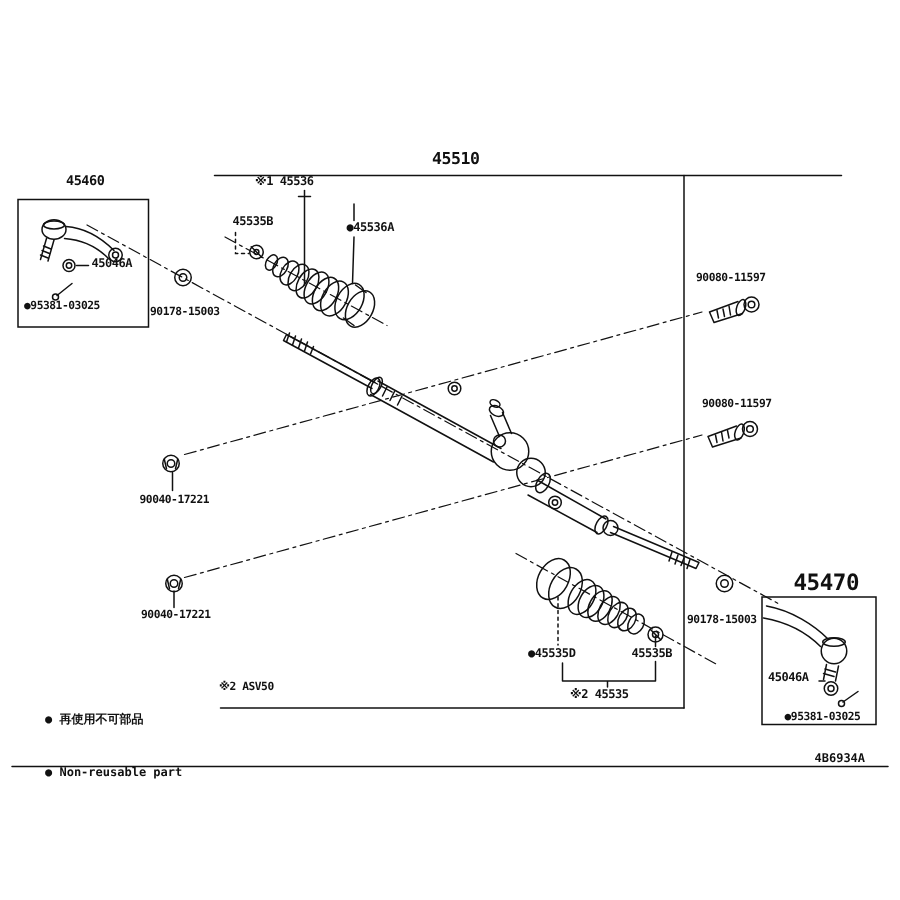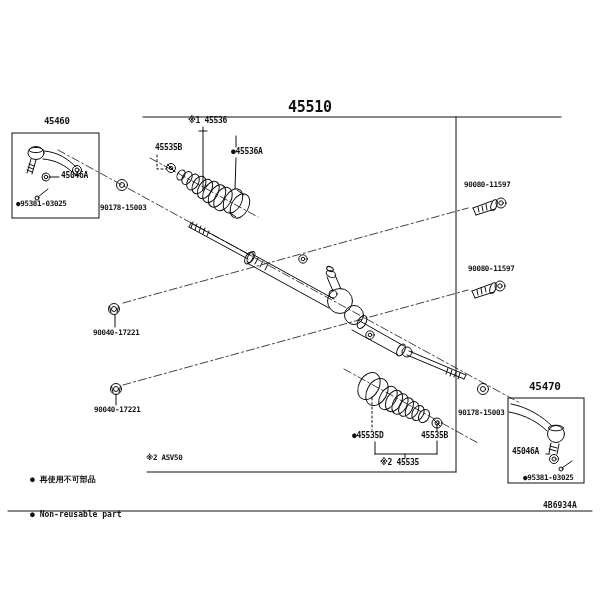--- a/index.html
+++ b/index.html
@@ -208,37 +208,37 @@
       <circle cx="554" cy="459" r="4.5"></circle>
       <circle cx="554" cy="459" r="2"></circle>
       <path d="M546,454 H550"></path>
 
       <path d="M562,468 L572,461"></path>
       <circle cx="561" cy="469" r="2"></circle>
     </g>
   </svg>
 
   <div>
-      <div class="lbl" style="left: 288px; top: 100px; font-size: 15px;">45510</div>
+      <div class="lbl" style="left: 288px; top: 100px; font-size: 11px;">45510</div>
       <div class="lbl" style="left: 44px; top: 117px; font-size: 9px; text-align: center;">45460</div>
       <div class="lbl" style="left: 61px; top: 172px; font-size: 8px;">45046A</div>
       <div class="lbl" style="left: 16px; top: 200px; font-size: 7.5px;">●95381-03025</div>
       <div class="lbl" style="left: 100px; top: 204px; font-size: 7.5px;">90178-15003</div>
       <div class="lbl" style="left: 155px; top: 144px; font-size: 8px;">45535B</div>
-      <div class="lbl" style="left: 188px; top: 117px; font-size: 8px;">※1 45536</div>
+      <div class="lbl" style="left: 170px; top: 117px; font-size: 8px;">※1 45536</div>
       <div class="lbl" style="left: 231px; top: 148px; font-size: 8px;">●45536A</div>
       <div class="lbl" style="left: 464px; top: 181px; font-size: 7.5px;">90080-11597</div>
       <div class="lbl" style="left: 468px; top: 265px; font-size: 7.5px;">90080-11597</div>
       <div class="lbl" style="left: 93px; top: 329px; font-size: 7.5px;">90040-17221</div>
       <div class="lbl" style="left: 94px; top: 406px; font-size: 7.5px;">90040-17221</div>
       <div class="lbl" style="left: 352px; top: 432px; font-size: 8px;">●45535D</div>
       <div class="lbl" style="left: 421px; top: 432px; font-size: 8px;">45535B</div>
       <div class="lbl" style="left: 380px; top: 459px; font-size: 8px;">※2 45535</div>
       <div class="lbl" style="left: 458px; top: 409px; font-size: 7.5px;">90178-15003</div>
-      <div class="lbl" style="left: 529px; top: 381px; font-size: 11px;">45470</div>
+      <div class="lbl" style="left: 529px; top: 381px; font-size: 15px;">45470</div>
       <div class="lbl" style="left: 512px; top: 448px; font-size: 8px;">45046A</div>
       <div class="lbl" style="left: 523px; top: 474px; font-size: 7.5px;">●95381-03025</div>
     </div>
 
   <div class="legend jp">● 再使用不可部品</div>
   <div class="legend en">● Non-reusable part</div>
   <div class="lbl" style="left:146px;top:454px;font-size:7.5px">※2 ASV50</div>
   <div class="figcode">4B6934A</div>
 
 </div>

